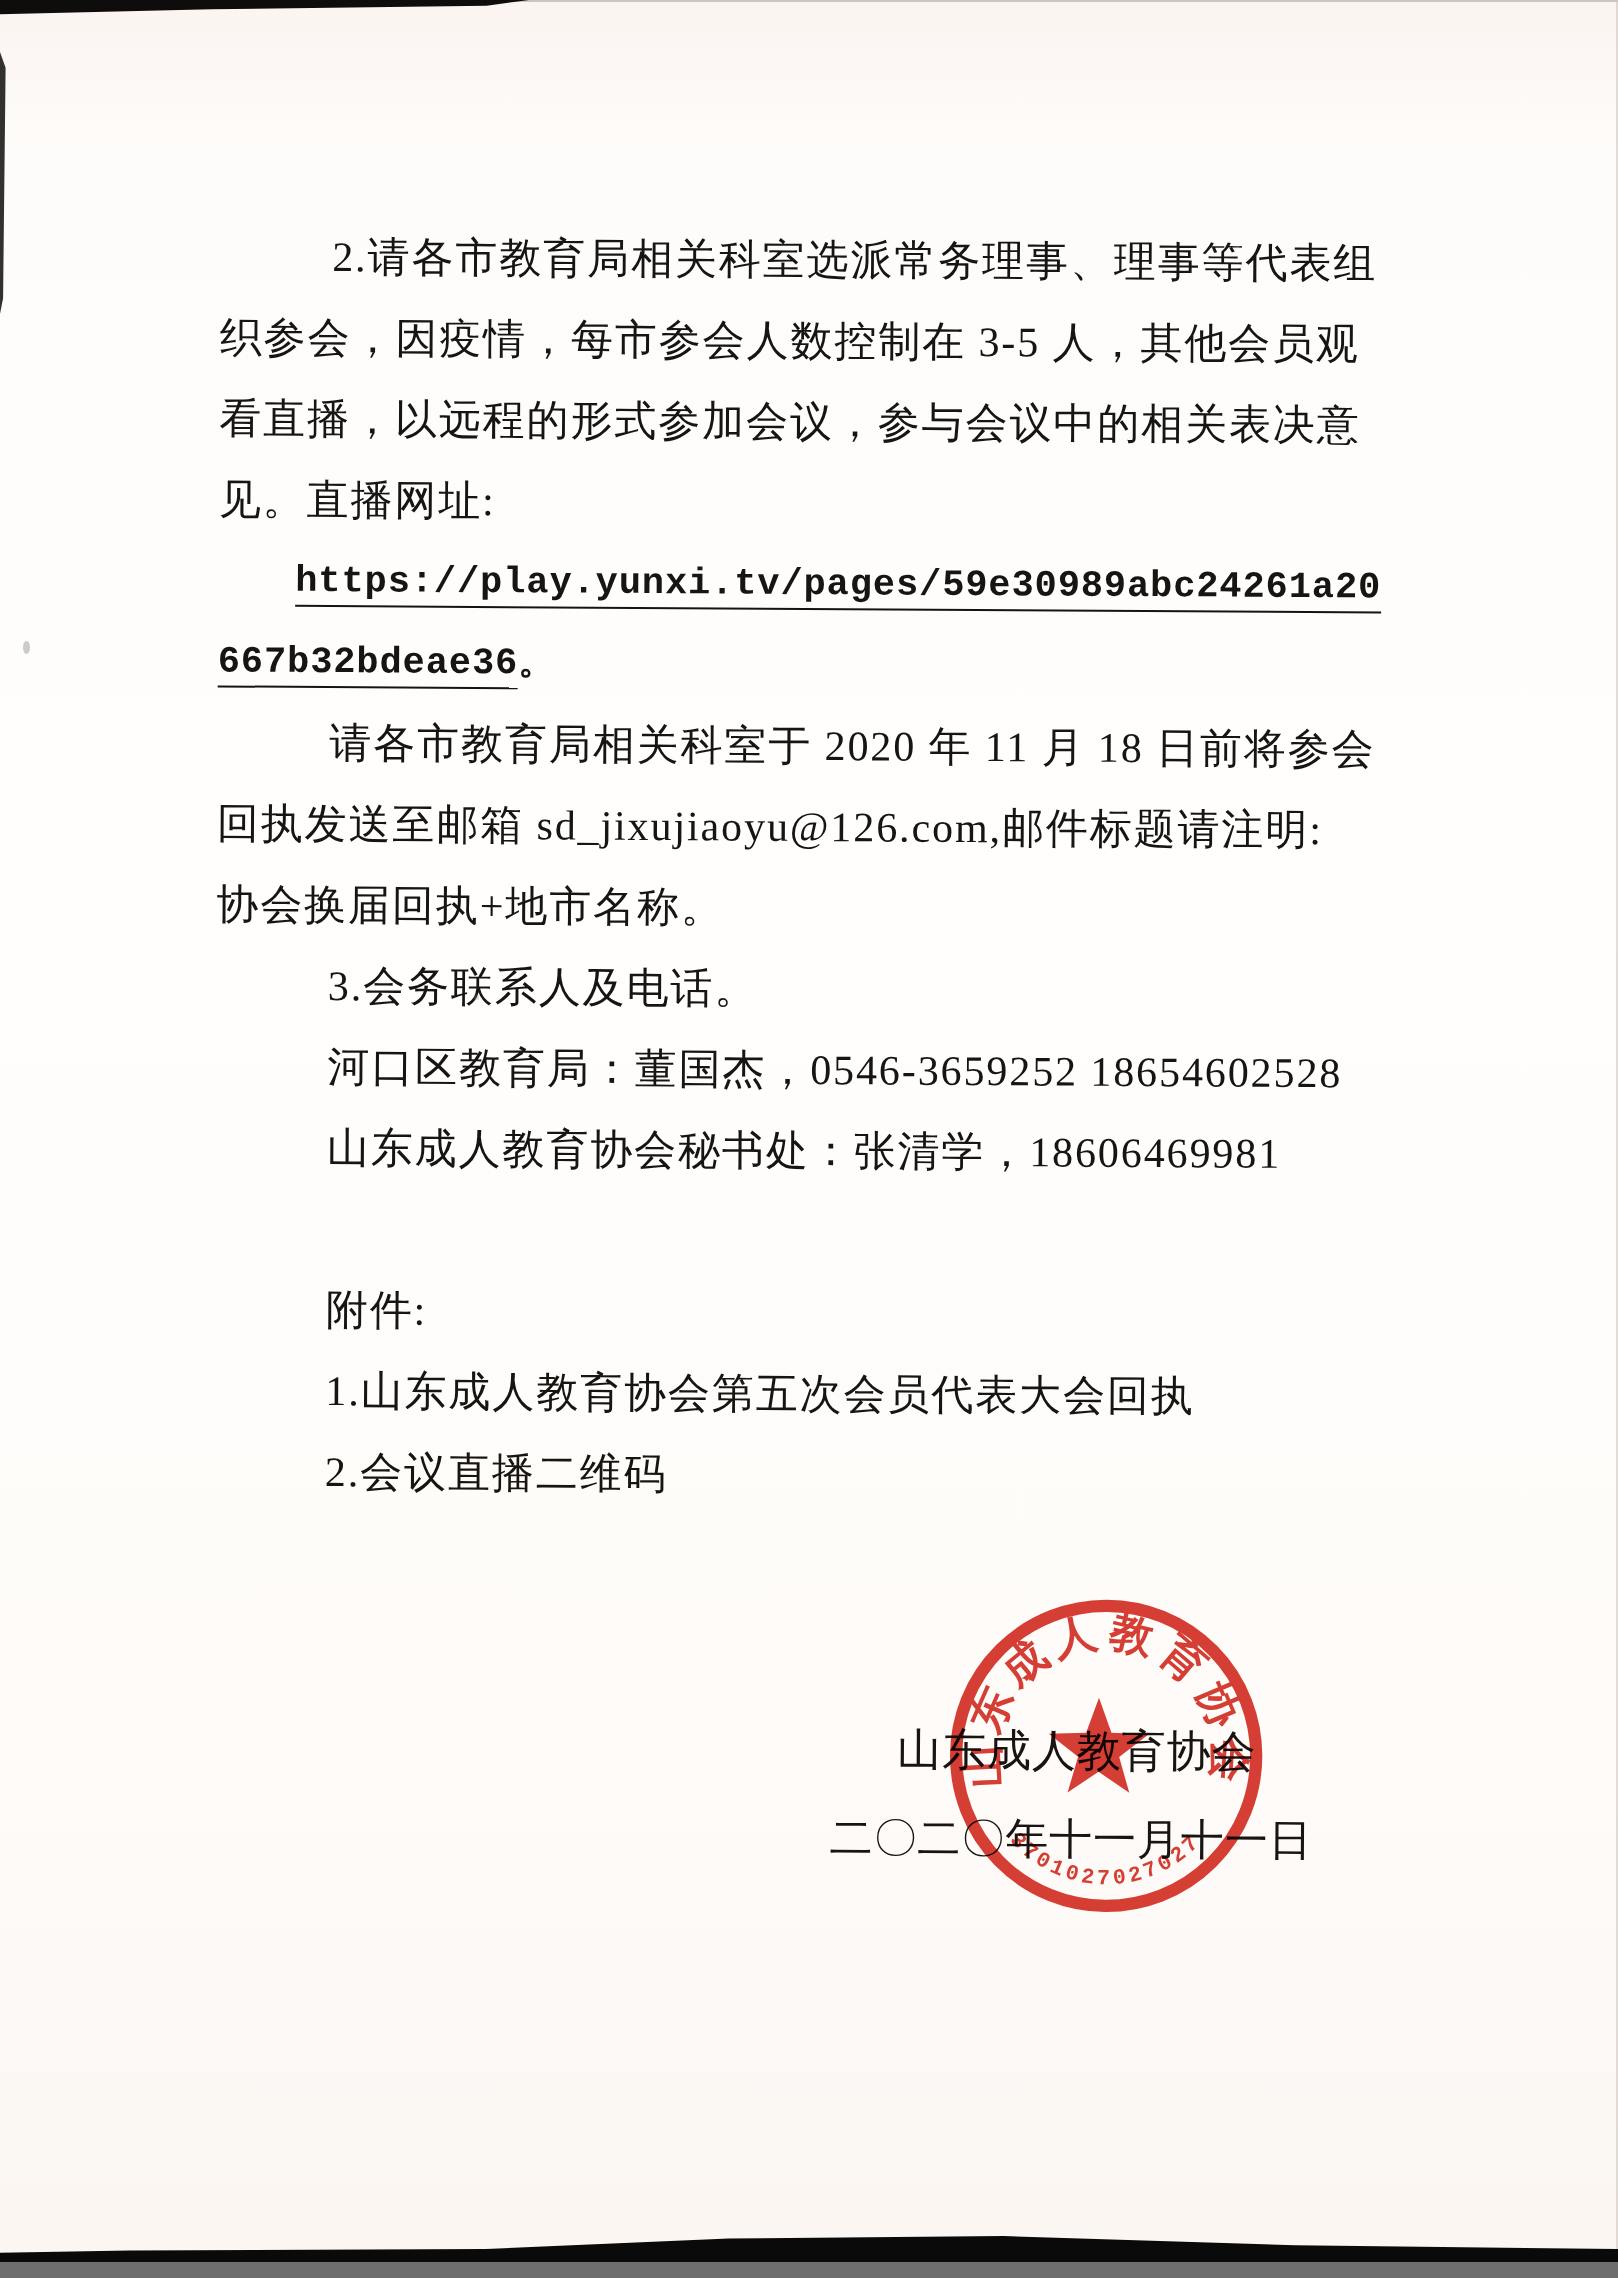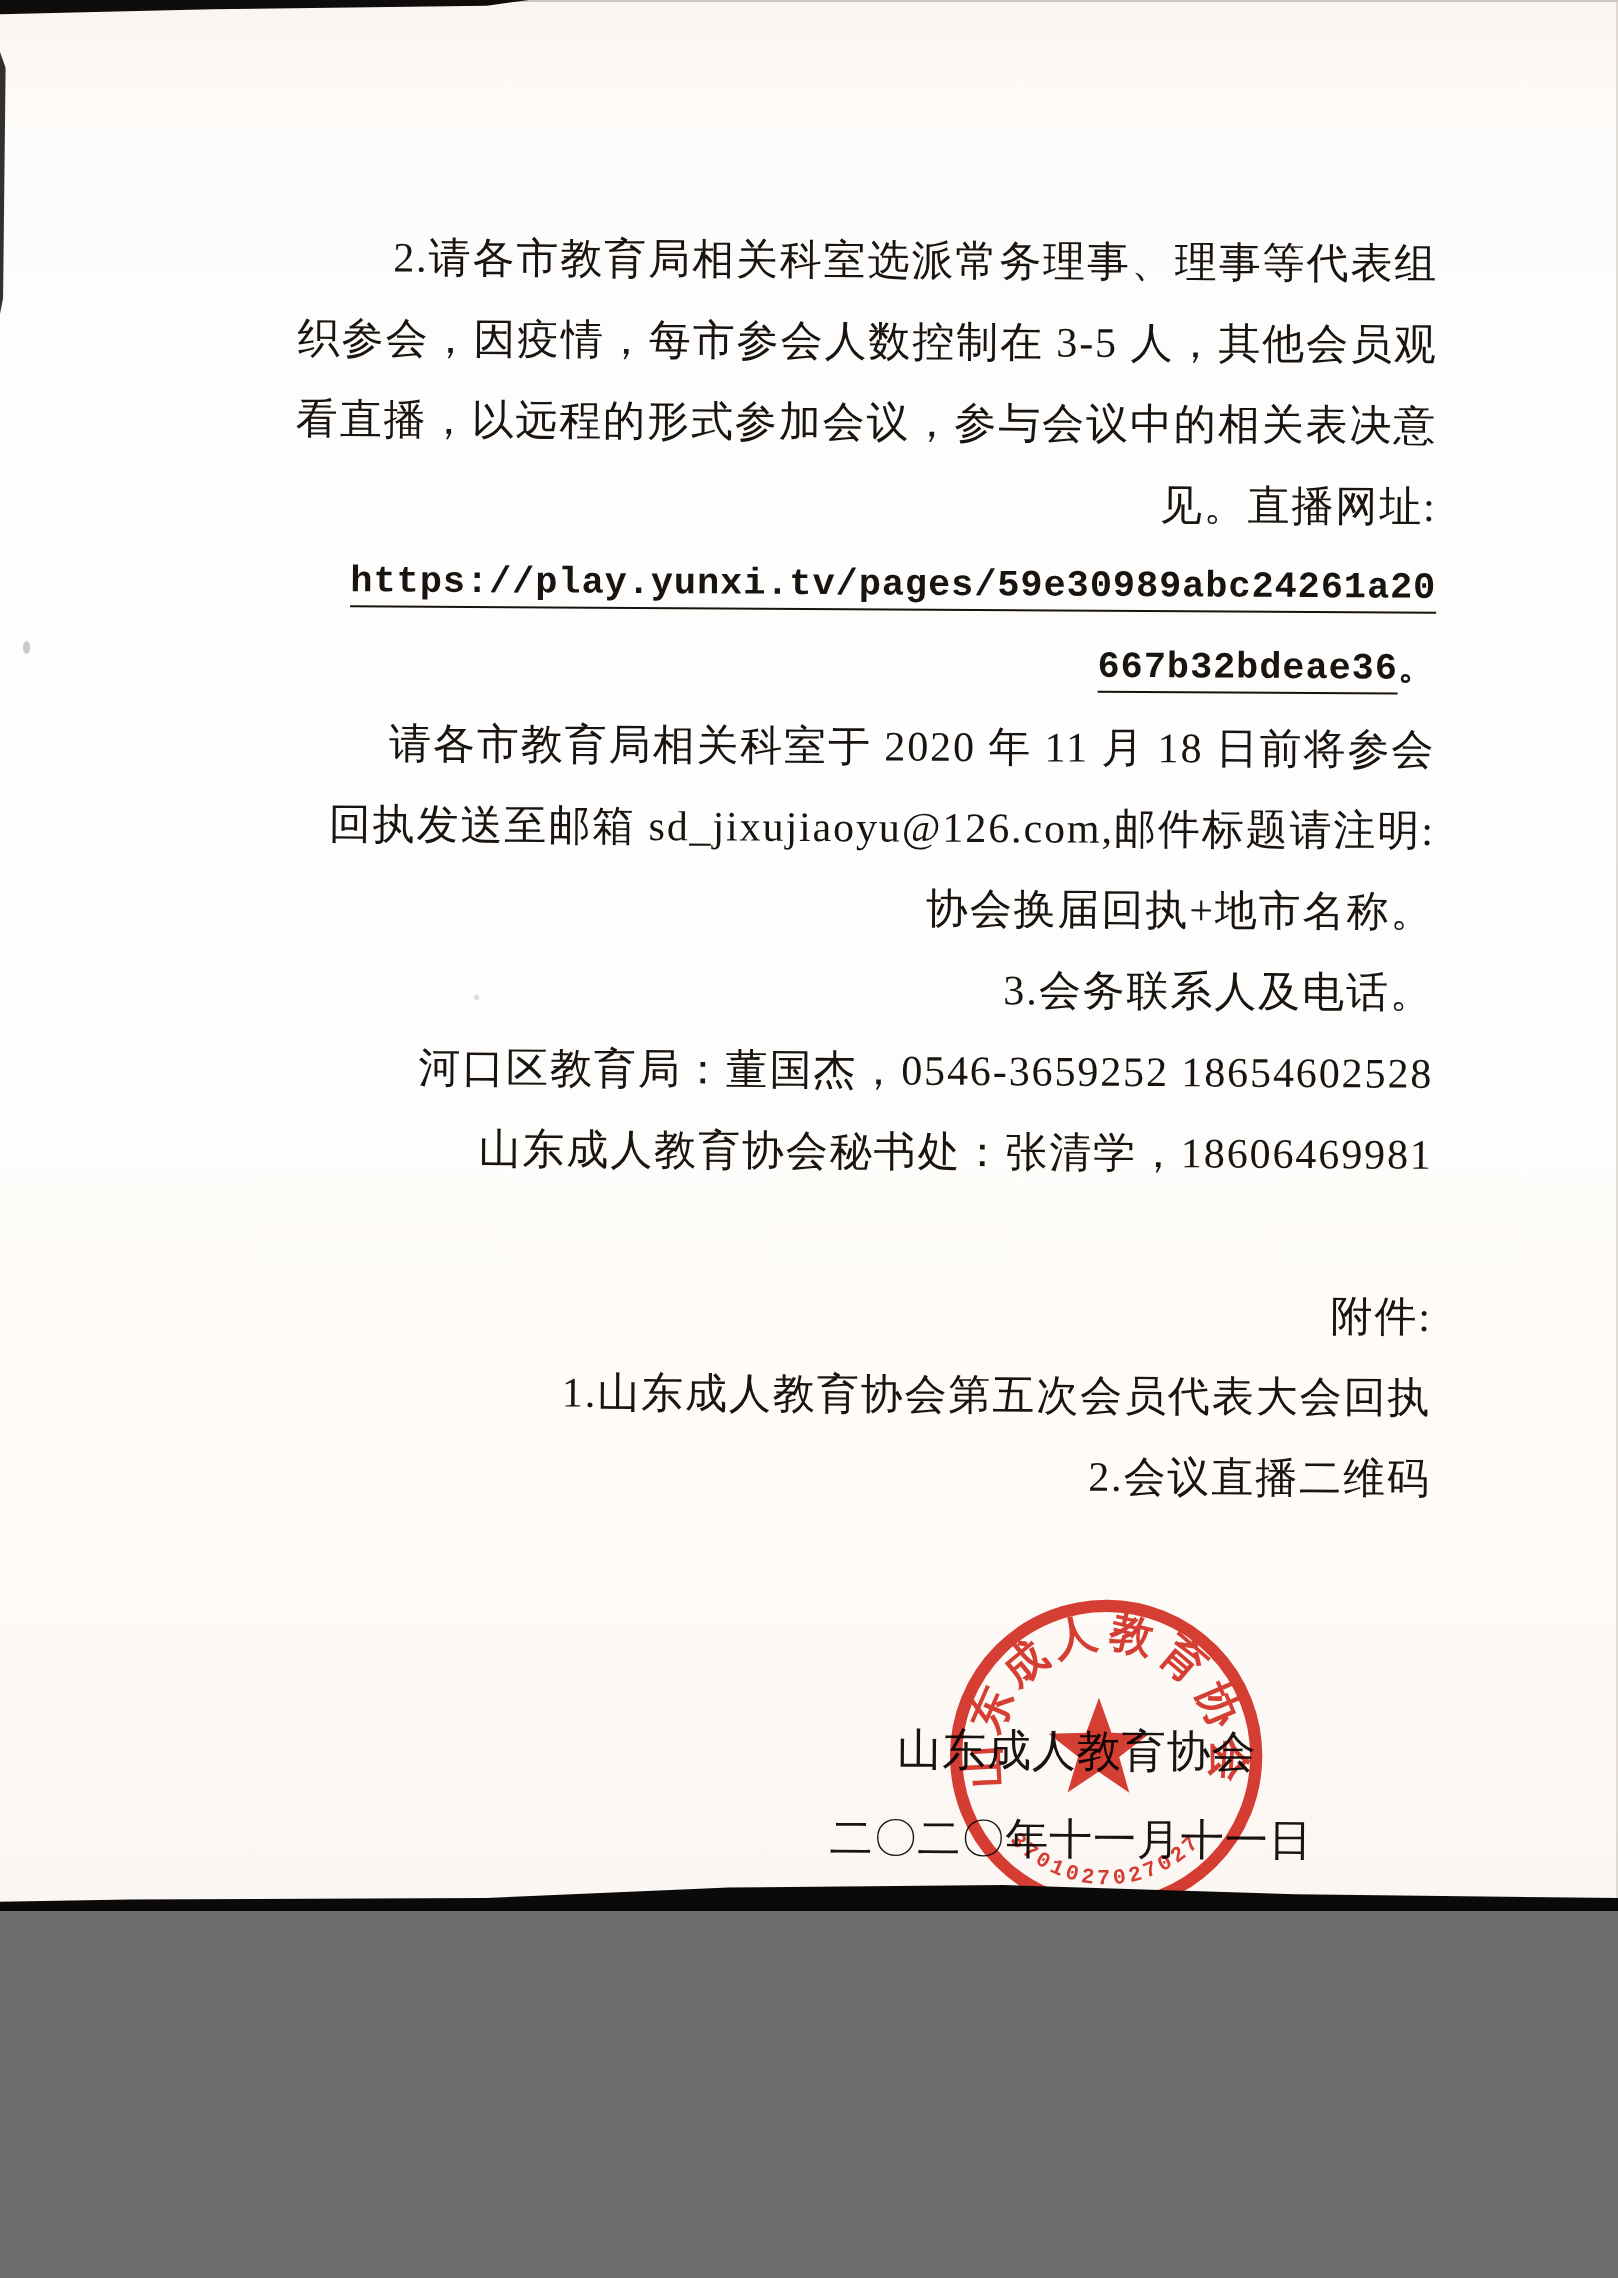--- a/index.html
+++ b/index.html
@@ -1,25 +1,24 @@
 <!DOCTYPE html>
 <html style="font-size:15px"><head>
 <meta charset="utf-8">
 <style>
   html,body{margin:0;padding:0;background:#6e6e6e;}
   .page{
     position:relative;
-    width:1619px;height:1911px;
+    width:1619px;height:2262px;
     margin:0 auto;
     overflow:hidden;
     background:
       linear-gradient(180deg,#fbf4f1 0%,#fefcfa 7%,#fffefd 40%,#fefbf8 78%,#fbf6f2 100%);
     font-family:"Liberation Serif","DejaVu Serif",serif;
     color:#171411;
-    text-align:right;
   }
   .content{
     position:absolute;inset:0;
     transform:rotate(0.35deg);
     transform-origin:806px 1124px;
   }
   .body-text{
     position:absolute;left:215px;top:220px;width:1218px;
   }
   .line{

